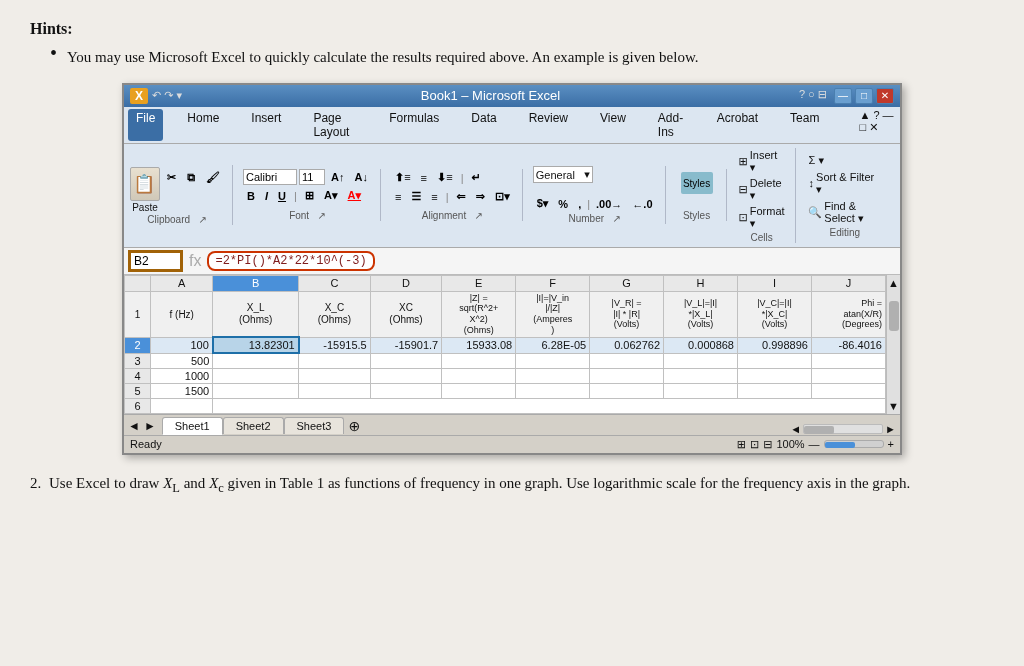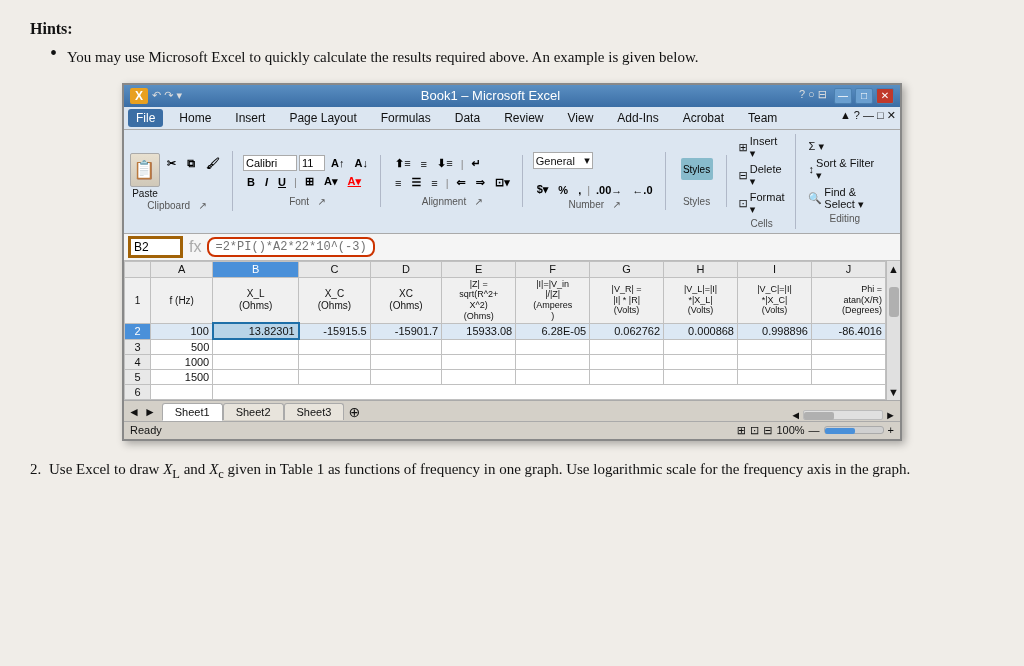--- a/index.html
+++ b/index.html
@@ -97,21 +97,21 @@
       justify-content: center;
       cursor: pointer;
       border-radius: 2px;
     }
     .title-btn.close-btn { background: #c0392b; }
 
     
     .excel-menubar {
       background: #dce6f1;
       display: flex;
-      gap: 8px;
+      gap: 16px;
       padding: 2px 4px;
       font-size: 12px;
       font-family: 'Segoe UI', Arial, sans-serif;
       border-bottom: 1px solid #aaa;
     }
     .menu-item {
       padding: 2px 8px;
       cursor: pointer;
       border-radius: 3px;
     }
@@ -214,21 +214,21 @@
       font-size: 16px;
       margin: 0 2px;
     }
     .formula-highlight {
       border: 2px solid #cc3300;
       border-radius: 8px;
       padding: 1px 6px;
       background: white;
       font-size: 12px;
       font-family: 'Courier New', monospace;
-      color: #737373;
+      color: #7f1d1d;
     }
 
     
     .excel-sheet {
       background: white;
       overflow: hidden;
     }
     .sheet-table {
       width: 100%;
       border-collapse: collapse;

